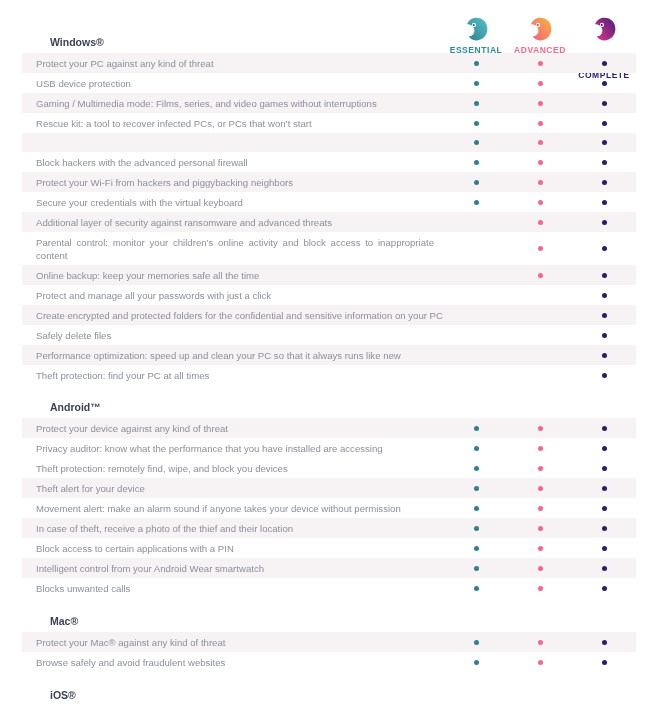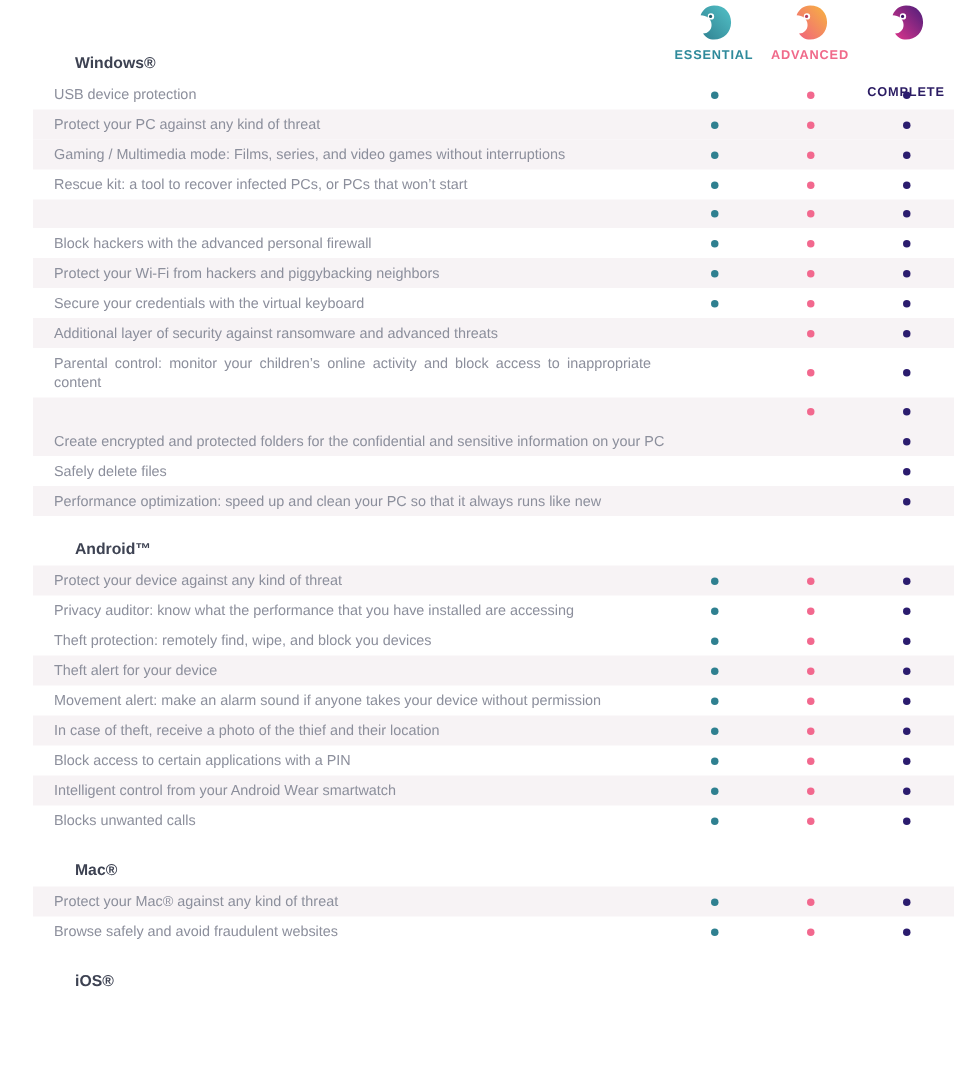--- a/index.html
+++ b/index.html
@@ -27,21 +27,21 @@
     display:flex;
     align-items:flex-start;
   }
   .plan-spacer{ width:444px; flex:none; }
   .plan-col{
     width:64px;
     flex:none;
     display:flex;
     flex-direction:column;
     align-items:center;
-    padding-top:2px;
+    padding-top:16px;
   }
   .plan-icon{
     width:26px;
     height:26px;
     margin-bottom:3px;
   }
   .plan-name{
     font-size:8.5px;
     font-weight:bold;
     letter-spacing:.55px;
@@ -164,49 +164,49 @@
         <circle cx="13.5" cy="11" r="2.6" fill="#ffffff"></circle>
         <circle cx="13.2" cy="11" r="1.3" fill="#3d1066"></circle>
       </svg>
       <span class="plan-name">COMPLETE</span>
     </div>
   </div>
 
   <div id="sections-host" style="position: absolute; top: 36px; left: 0px; width: 652px;">
       <div class="section windows">
         <div class="section-title">Windows®</div>
+        <div class="row alt">
+          <div class="row-label">Protect your PC against any kind of threat</div>
+          <div class="marks">
+            <div class="mark-cell">
+              <span class="dot essential"></span>
+            </div>
+            <div class="mark-cell">
+              <span class="dot advanced"></span>
+            </div>
+            <div class="mark-cell">
+              <span class="dot complete"></span>
+            </div>
+          </div>
+        </div>
         <div class="row">
           <div class="row-label">USB device protection</div>
           <div class="marks">
             <div class="mark-cell">
               <span class="dot essential"></span>
             </div>
             <div class="mark-cell">
               <span class="dot advanced"></span>
             </div>
             <div class="mark-cell">
               <span class="dot complete"></span>
             </div>
           </div>
         </div>
         <div class="row alt">
-          <div class="row-label">Protect your PC against any kind of threat</div>
-          <div class="marks">
-            <div class="mark-cell">
-              <span class="dot essential"></span>
-            </div>
-            <div class="mark-cell">
-              <span class="dot advanced"></span>
-            </div>
-            <div class="mark-cell">
-              <span class="dot complete"></span>
-            </div>
-          </div>
-        </div>
-        <div class="row alt">
           <div class="row-label">Gaming / Multimedia mode: Films, series, and video games without interruptions</div>
           <div class="marks">
             <div class="mark-cell">
               <span class="dot essential"></span>
             </div>
             <div class="mark-cell">
               <span class="dot advanced"></span>
             </div>
             <div class="mark-cell">
               <span class="dot complete"></span>
@@ -304,26 +304,41 @@
             </div>
             <div class="mark-cell">
               <span class="dot advanced"></span>
             </div>
             <div class="mark-cell">
               <span class="dot complete"></span>
             </div>
           </div>
         </div>
         <div class="row alt">
-          <div class="marks">
-            <div class="mark-cell">
-              <span class="dot none"></span>
-            </div>
-            <div class="mark-cell">
-              <span class="dot advanced"></span>
+          <div class="row-label">Online backup: keep your memories safe all the time</div>
+          <div class="marks">
+            <div class="mark-cell">
+              <span class="dot none"></span>
+            </div>
+            <div class="mark-cell">
+              <span class="dot advanced"></span>
+            </div>
+            <div class="mark-cell">
+              <span class="dot complete"></span>
+            </div>
+          </div>
+        </div>
+        <div class="row">
+          <div class="row-label">Protect and manage all your passwords with just a click</div>
+          <div class="marks">
+            <div class="mark-cell">
+              <span class="dot none"></span>
+            </div>
+            <div class="mark-cell">
+              <span class="dot none"></span>
             </div>
             <div class="mark-cell">
               <span class="dot complete"></span>
             </div>
           </div>
         </div>
         <div class="row alt">
           <div class="row-label">Create encrypted and protected folders for the confidential and sensitive information on your PC</div>
           <div class="marks">
             <div class="mark-cell">
@@ -346,20 +361,34 @@
             <div class="mark-cell">
               <span class="dot none"></span>
             </div>
             <div class="mark-cell">
               <span class="dot complete"></span>
             </div>
           </div>
         </div>
         <div class="row alt">
           <div class="row-label">Performance optimization: speed up and clean your PC so that it always runs like new</div>
+          <div class="marks">
+            <div class="mark-cell">
+              <span class="dot none"></span>
+            </div>
+            <div class="mark-cell">
+              <span class="dot none"></span>
+            </div>
+            <div class="mark-cell">
+              <span class="dot complete"></span>
+            </div>
+          </div>
+        </div>
+        <div class="row">
+          <div class="row-label">Theft protection: find your PC at all times</div>
           <div class="marks">
             <div class="mark-cell">
               <span class="dot none"></span>
             </div>
             <div class="mark-cell">
               <span class="dot none"></span>
             </div>
             <div class="mark-cell">
               <span class="dot complete"></span>
             </div>

